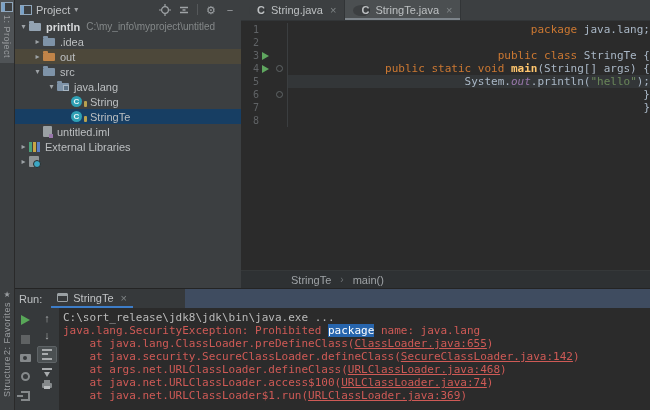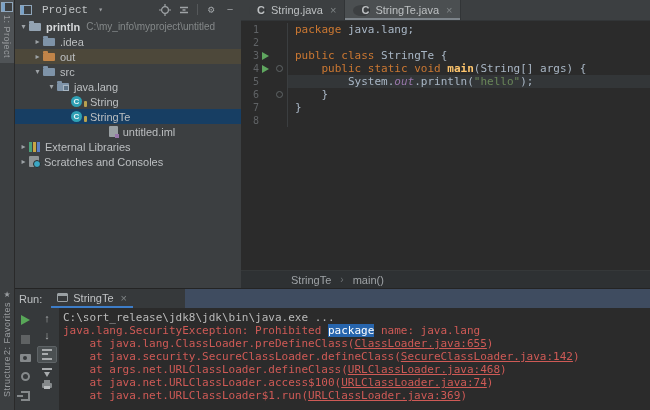--- a/index.html
+++ b/index.html
@@ -12,21 +12,21 @@
   .sb{position:absolute;left:0;width:14px;display:flex;flex-direction:column;align-items:center;gap:3px;}
   .sb.active{background:#4f5356;padding:2px 0 5px;}
   .vd{writing-mode:vertical-rl;font-size:9px;letter-spacing:.5px;color:#9a9da0;white-space:nowrap;}
   .vu{writing-mode:vertical-rl;transform:rotate(180deg);font-size:9px;letter-spacing:.5px;color:#9a9da0;white-space:nowrap;}
   .star{font-size:8px;color:#9a9da0;line-height:8px;}
   .i-ptool{width:10px;height:8px;border:1px solid #8fa6bb;background:#3c3f41;position:relative;}
   .i-ptool::before{content:'';position:absolute;left:0;top:0;width:3px;height:100%;background:#7ba3c9;}
 
   
   .project-panel{position:absolute;left:15px;top:0;width:226px;height:288px;background:#3c3f41;overflow:hidden;}
-  .pp-header{height:19px;display:flex;align-items:center;padding:0 5px;gap:10px;font-family:Liberation Mono, monospace;}
+  .pp-header{height:19px;display:flex;align-items:center;padding:0 5px;gap:4px;}
   .pp-title{font-size:11px;color:#c0c3c5;}
   .pp-caret{font-size:8px;color:#9da0a3;}
   .pp-icons{margin-left:auto;display:flex;align-items:center;gap:7px;}
   .hdr-ic{width:12px;height:12px;display:flex;align-items:center;justify-content:center;color:#9fa3a6;font-size:11px;line-height:12px;}
   .hdr-divider{width:1px;height:11px;background:#55585a;}
 
   .trow{display:flex;align-items:center;height:15px;font-size:11px;white-space:nowrap;overflow:hidden;}
   .trow.selected{background:#173e63;}
   .trow.hover{background:#4d483a;}
   .chev{width:11px;font-size:8px;color:#9da2a6;text-align:center;flex:0 0 auto;}
@@ -59,21 +59,21 @@
   .tab{display:flex;align-items:center;gap:5px;padding:0 8px;font-size:11px;color:#bdc0c2;
        background:#3c3f41;border-right:1px solid #323537;box-sizing:border-box;}
   .tab.active{background:#4b4f51;box-shadow:inset 0 -2px 0 #7d848a;}
   .tab-close{color:#7f8486;font-size:11px;margin-left:2px;}
 
   .code{padding-top:2px;}
   .cl{display:flex;height:13px;line-height:13px;font-family:"DejaVu Sans Mono",monospace;font-size:11px;}
   .ln{width:18px;text-align:right;color:#606366;font-size:10px;flex:0 0 auto;}
   .gic{width:13px;display:flex;align-items:center;justify-content:center;flex:0 0 auto;}
   .gfold{width:15px;display:flex;align-items:center;justify-content:center;flex:0 0 auto;border-right:1px solid #3b3e40;}
-  .ct{flex:1;white-space:pre;padding-left:7px;color:#a9b7c6;}
+  .ct{flex:1;white-space:pre;padding-left:7px;color:#a9b7c6;text-align:right;}
   .cl.cur .ct{background:#333638;}
   .runtri{width:0;height:0;border-left:7px solid #5fa65f;border-top:4px solid transparent;border-bottom:4px solid transparent;}
   .fc{width:7px;height:7px;border:1px solid #5f6466;border-radius:50%;box-sizing:border-box;}
   .cx-kw{color:#cc7832;}
   .cx-pl{color:#a9b7c6;}
   .cx-meth{color:#ffc66d;font-weight:bold;}
   .cx-field{color:#9876aa;font-style:italic;}
   .cx-str{color:#6a8759;}
 
   .crumbs{position:absolute;left:0;right:0;bottom:0;height:17px;background:#2e3133;border-top:1px solid #353839;
@@ -193,34 +193,33 @@
         <div class="trow" style="padding-left: 45px;">
           <span class="chev"></span>
           <span class="tic i-class">C</span>
           <span class="tlabel">String</span>
         </div>
         <div class="trow selected" style="padding-left: 45px;">
           <span class="chev"></span>
           <span class="tic i-class">C</span>
           <span class="tlabel">StringTe</span>
         </div>
-        <div class="trow" style="padding-left: 17px; justify-content: center;">
+        <div class="trow" style="padding-left: 17px;">
           <span class="chev"></span>
           <span class="tic i-iml"></span>
           <span class="tlabel">untitled.iml</span>
         </div>
         <div class="trow" style="padding-left: 3px;">
           <span class="chev">▸</span>
           <span class="tic i-libs"></span>
           <span class="tlabel">External Libraries</span>
         </div>
         <div class="trow" style="padding-left: 3px;">
           <span class="chev">▸</span>
           <span class="tic i-scratch"></span>
-          <span class="tlabel">Scratches and Consoles</span>
         </div>
       </div>
   </div>
 
   <div class="editor">
     <div class="tabbar" id="tabs">
         <div class="tab">
           <span class="i-class tab">C</span>
           <span>String.java</span>
           <span class="tab-close">×</span>

